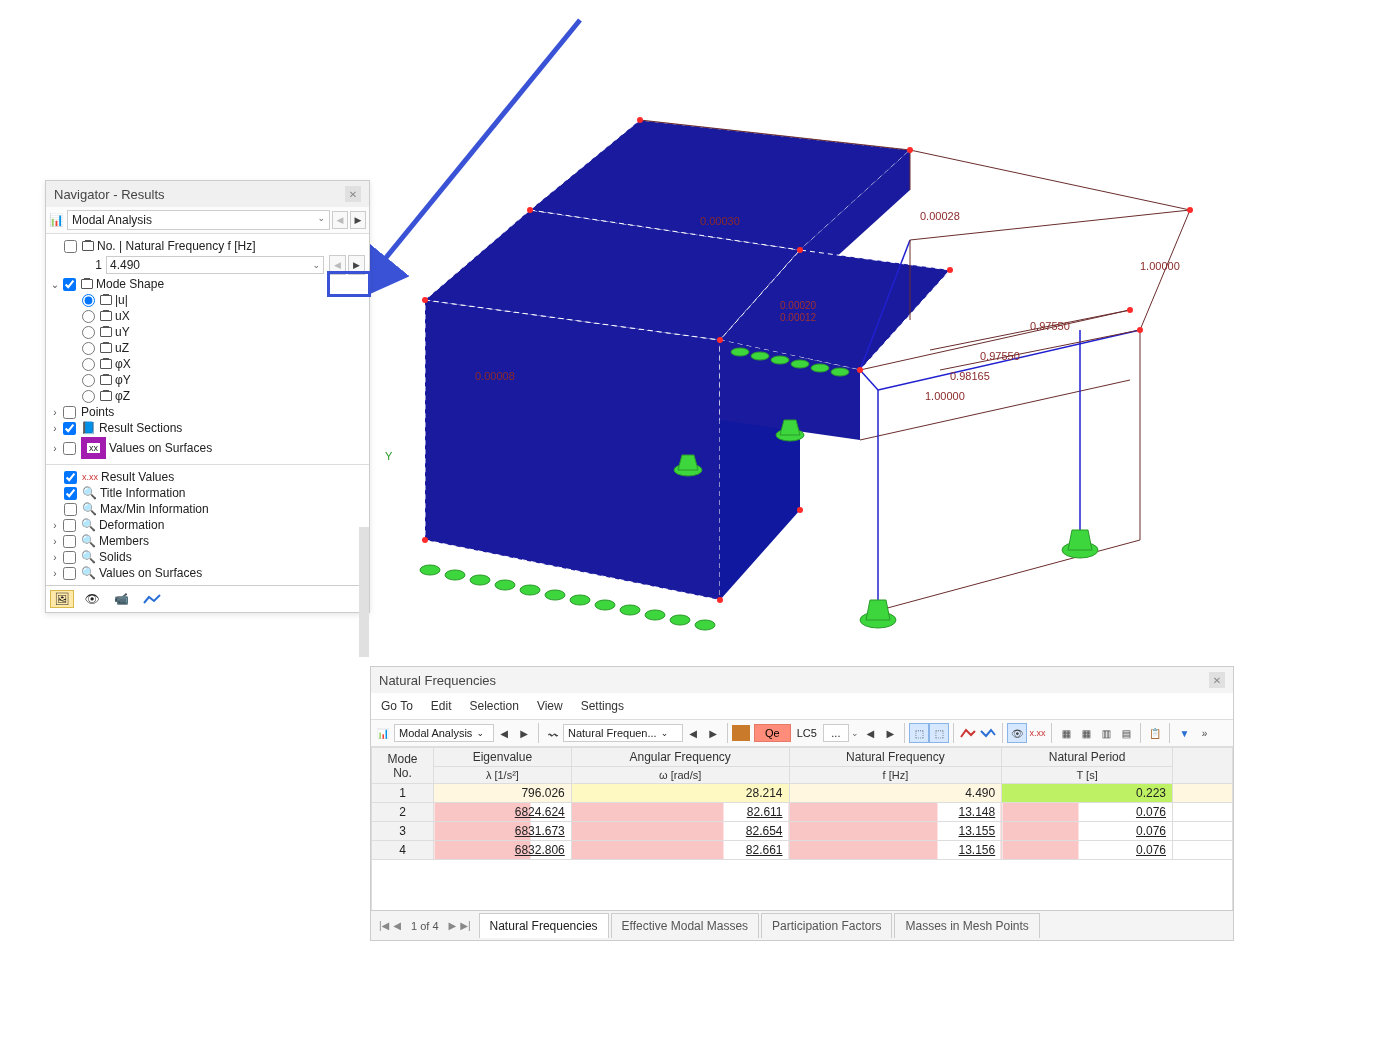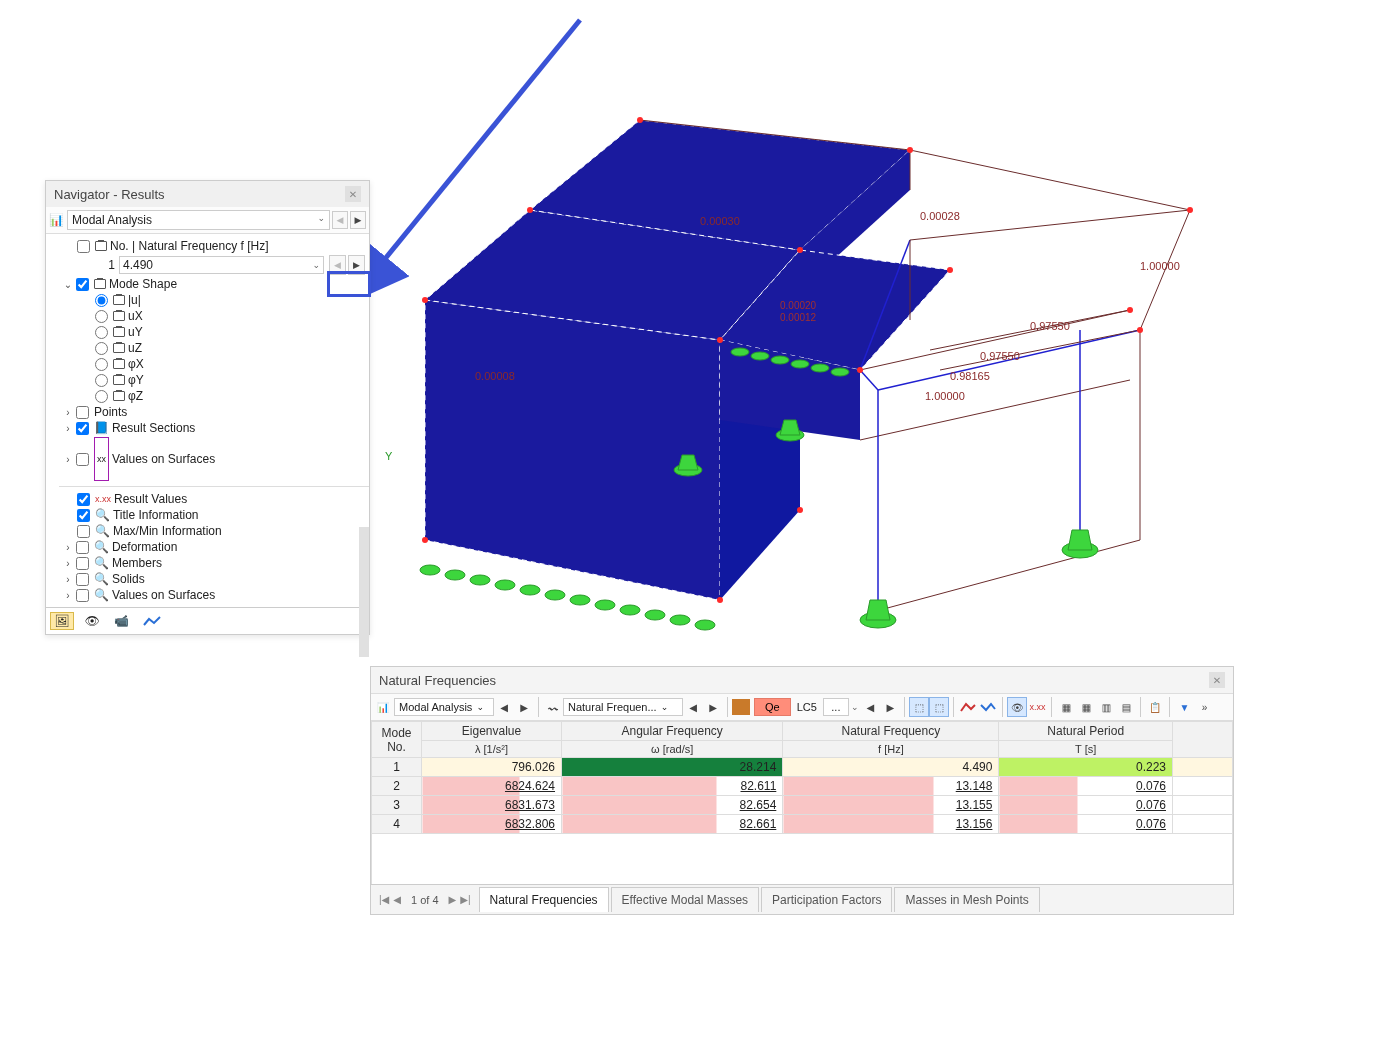--- a/index.html
+++ b/index.html
@@ -5,21 +5,21 @@
   * { box-sizing: border-box; margin: 0; padding: 0; }
   body { font-family: 'Segoe UI', Tahoma, sans-serif; font-size: 12px; background: #fff; width: 1400px; height: 1050px; position: relative; color: #222; }
   .panel { position: absolute; background: #fff; border: 1px solid #ccc; box-shadow: 0 2px 6px rgba(0,0,0,0.1); }
   .panel-title { background: #f0f0f0; padding: 5px 8px; font-size: 13px; color: #444; display: flex; justify-content: space-between; align-items: center; }
   .close-btn { width: 16px; height: 16px; background: #e0e0e0; color: #888; display: flex; align-items: center; justify-content: center; font-size: 10px; }
   .nav-select-row { display: flex; align-items: center; background: #fcfcfc; border-bottom: 1px solid #ddd; padding: 3px; }
   .nav-select-row select, .nav-select-row .sel { flex: 1; border: 1px solid #ccc; padding: 2px 4px; font-size: 12px; background: #fff; }
   .nav-arrow { width: 16px; height: 18px; border: 1px solid #ccc; background: #f8f8f8; display: flex; align-items: center; justify-content: center; font-size: 9px; color: #444; margin-left: 2px; }
   .nav-arrow.dis { color: #bbb; }
   .tiny-icon { width: 16px; height: 14px; display: inline-block; margin-right: 2px; }
-  .tree { padding: 4px 0; margin-left: 13px; }
+  .tree { padding: 4px 0; }
   .tree-item { display: flex; align-items: center; padding: 1px 4px; gap: 3px; white-space: nowrap; }
   .tree-item .caret { width: 10px; font-size: 10px; color: #555; display: inline-block; text-align: center; }
   .tree-item input[type=checkbox], .tree-item input[type=radio] { margin-right: 2px; }
   .indent1 { padding-left: 18px; }
   .indent2 { padding-left: 36px; }
   .mini-input-row { display: flex; align-items: center; padding: 1px 4px 1px 36px; }
   .mini-input-row .no-col { width: 24px; text-align: right; padding-right: 4px; }
   .mini-input-row .val-col { flex: 1; border: 1px solid #ccc; padding: 1px 3px; background: #fff; display:flex; justify-content:space-between; align-items:center;}
   .mini-input-row .spin { display: flex; margin-left: 3px; }
   .mini-input-row .spin .nav-arrow { width: 17px; height: 20px; }
@@ -251,21 +251,21 @@
       </div>
     <div class="tree-item">
         <span class="caret">›</span>
         <input type="checkbox" checked="" style="">
         <span style="color:#2a6fd6">📘</span>
         <span>Result Sections</span>
       </div>
     <div class="tree-item">
         <span class="caret">›</span>
         <input type="checkbox" style="">
-        <span style="font-size:9px;border:1px solid #a21caf;padding:16px 2px">xx</span>
+        <span style="font-size:9px;border:6px solid #a21caf;padding:0 2px">xx</span>
         <span>Values on Surfaces</span>
       </div>
 
     <div class="nav-divider"></div>
 
     <div class="tree-item indent1">
         <input type="checkbox" checked="" style="">
         <span style="font-size:9px;color:#c33">x.xx</span>
         <span>Result Values</span>
       </div>
@@ -317,20 +317,27 @@
   </div>
 </div>
 
 <div class="highlight-box" style="left:327px;top:271px;width:44px;height:26px;"></div>
 
 <div class="results-panel">
   <div class="panel-title" style="background:#f4f4f4;">
     <span>Natural Frequencies</span>
     <span class="close-btn">✕</span>
   </div>
+  <div class="results-menu">
+    <span>Go To</span>
+    <span>Edit</span>
+    <span>Selection</span>
+    <span>View</span>
+    <span>Settings</span>
+  </div>
   <div class="results-toolbar">
     <span class="tb-btn">📊</span>
     <div class="tb-sel" style="width:100px">
         <span>Modal Analysis</span>
         <span style="font-size:9px">⌄</span>
       </div>
     <span class="tb-btn">◀</span>
     <span class="tb-btn">▶</span>
     <div class="sep"></div>
     <span class="tb-btn">〰</span>
@@ -374,40 +381,40 @@
     <span class="tb-btn">📋</span>
     <div class="sep"></div>
     <span class="tb-btn" style="color:#2a6fd6">▼</span>
     <span class="tb-btn">»</span>
   </div>
 
   <div class="table-wrap">
     <table>
       <thead>
         <tr>
-          <th rowspan="2" style="width:50px;white-space:pre-line">Mode
+          <th rowspan="2" style="width:62px;white-space:pre-line">Mode
 No.</th>
           <th>Eigenvalue</th>
           <th>Angular Frequency</th>
           <th>Natural Frequency</th>
           <th>Natural Period</th>
           <th rowspan="2" style="width:60px"></th>
         </tr>
         <tr>
           <th class="sub">λ [1/s²]</th>
           <th class="sub">ω [rad/s]</th>
           <th class="sub">f [Hz]</th>
           <th class="sub">T [s]</th>
         </tr>
       </thead>
       <tbody>
         <tr>
           <td class="rownum">1</td>
           <td class="sel">796.026</td>
-          <td style="background:#15803d">28.214</td>
+          <td style="background:#fef9c3">28.214</td>
           <td style="background:#fff7e0">4.490</td>
           <td style="background:#bef264">0.223</td>
           <td style="background:#fff7e0"></td>
         </tr>
         <tr class="hl">
           <td class="rownum">2</td>
           <td>6824.624</td>
           <td>82.611</td>
           <td>13.148</td>
           <td class="last">0.076</td>

